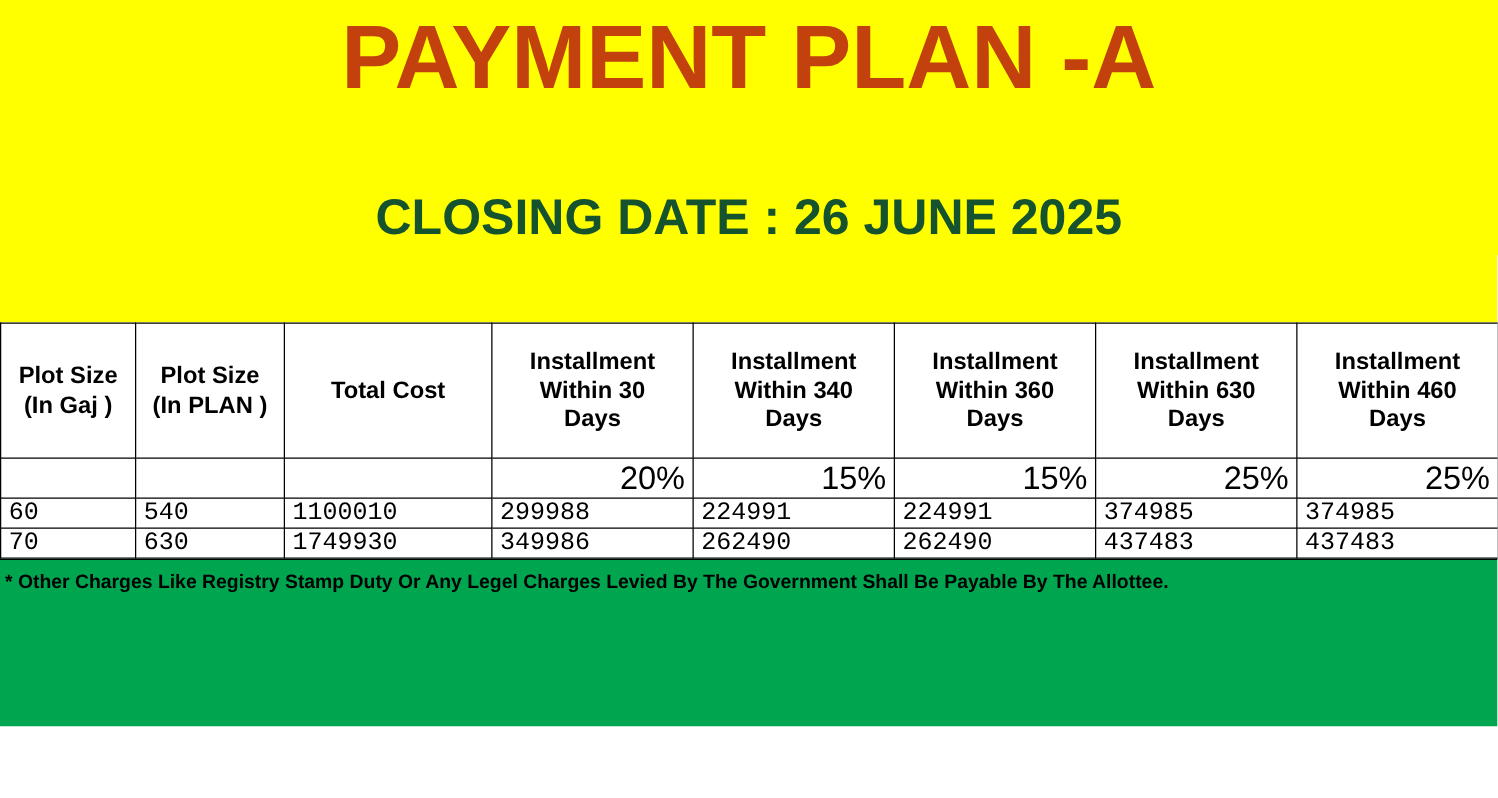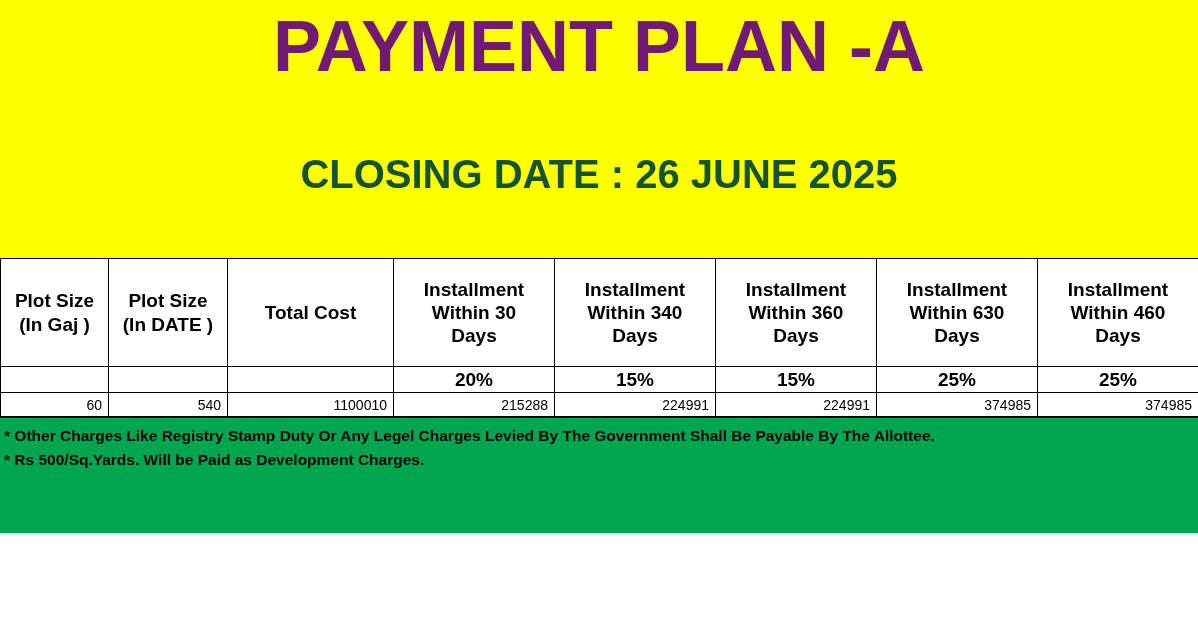--- a/index.html
+++ b/index.html
@@ -27,21 +27,21 @@
     box-sizing: border-box;
     display: flex;
     flex-direction: column;
     align-items: center;
     justify-content: flex-start;
     padding-top: 6px;
   }
   .banner-title {
     font-size: 72px;
     font-weight: bold;
-    color: #701a75;
+    color: #c2410c;
     letter-spacing: 0px;
     line-height: 1.0;
     margin-top: 4px;
     white-space: nowrap;
   }
   .banner-sub {
     font-size: 40px;
     font-weight: bold;
     color: #14532d;
     margin-top: 70px;
@@ -63,48 +63,49 @@
     box-sizing: border-box;
   }
   table.plan th {
     font-weight: bold;
     text-align: center;
     vertical-align: middle;
     line-height: 1.22;
     height: 108px;
   }
   table.plan td.pct {
-    font-weight: bold;
-    text-align: center;
+    font-weight: normal;
+    text-align: right;
     height: 26px;
-    font-size: 19px;
+    font-size: 26px;
   }
   table.plan td.num {
-    text-align: right;
+    text-align: left;
     height: 24px;
-    font-size: 14px;
+    font-size: 20px;
+    font-family: Liberation Mono, monospace;
   }
   table.plan td.blank {
     height: 26px;
   }
 
   
   col.c0 { width: 108px; }
   col.c1 { width: 119px; }
   col.c2 { width: 166px; }
   col.c3 { width: 161px; }
   col.c4 { width: 161px; }
   col.c5 { width: 161px; }
   col.c6 { width: 161px; }
   col.c7 { width: 161px; }
 
   
   .footer {
     background: #00a64f;
-    height: 116px;
+    height: 134px;
     box-sizing: border-box;
     padding: 6px 4px 0 4px;
     border-top: 1px solid #000000;
   }
   .footer-note {
     font-size: 15.5px;
     font-weight: bold;
     color: #000000;
     line-height: 1.55;
     white-space: nowrap;
@@ -132,21 +133,21 @@
         <col class="c7">
     </colgroup>
     <thead>
       <tr>
         <th>
           <div>Plot Size</div>
           <div>(In Gaj )</div>
         </th>
         <th>
           <div>Plot Size</div>
-          <div>(In DATE )</div>
+          <div>(In PLAN )</div>
         </th>
         <th>
           <div>Total Cost</div>
         </th>
         <th>
           <div>Installment</div>
           <div>Within 30</div>
           <div>Days</div>
         </th>
         <th>
@@ -180,29 +181,38 @@
         <td class="pct">15%</td>
         <td class="pct">15%</td>
         <td class="pct">25%</td>
         <td class="pct">25%</td>
       </tr>
 
       <tr>
         <td class="num">60</td>
         <td class="num">540</td>
         <td class="num">1100010</td>
-        <td class="num">215288</td>
+        <td class="num">299988</td>
         <td class="num">224991</td>
         <td class="num">224991</td>
         <td class="num">374985</td>
         <td class="num">374985</td>
       </tr>
 
+      <tr>
+        <td class="num">70</td>
+        <td class="num">630</td>
+        <td class="num">1749930</td>
+        <td class="num">349986</td>
+        <td class="num">262490</td>
+        <td class="num">262490</td>
+        <td class="num">437483</td>
+        <td class="num">437483</td>
+      </tr>
 
     </tbody>
   </table>
 
   <div class="footer">
     <div class="footer-note">* Other Charges Like Registry Stamp Duty Or Any Legel Charges Levied By The Government Shall Be Payable By The Allottee.</div>
-    <div class="footer-note">* Rs 500/Sq.Yards. Will be Paid as Development Charges.</div>
   </div>
 
 </div>
 
 </body></html>

